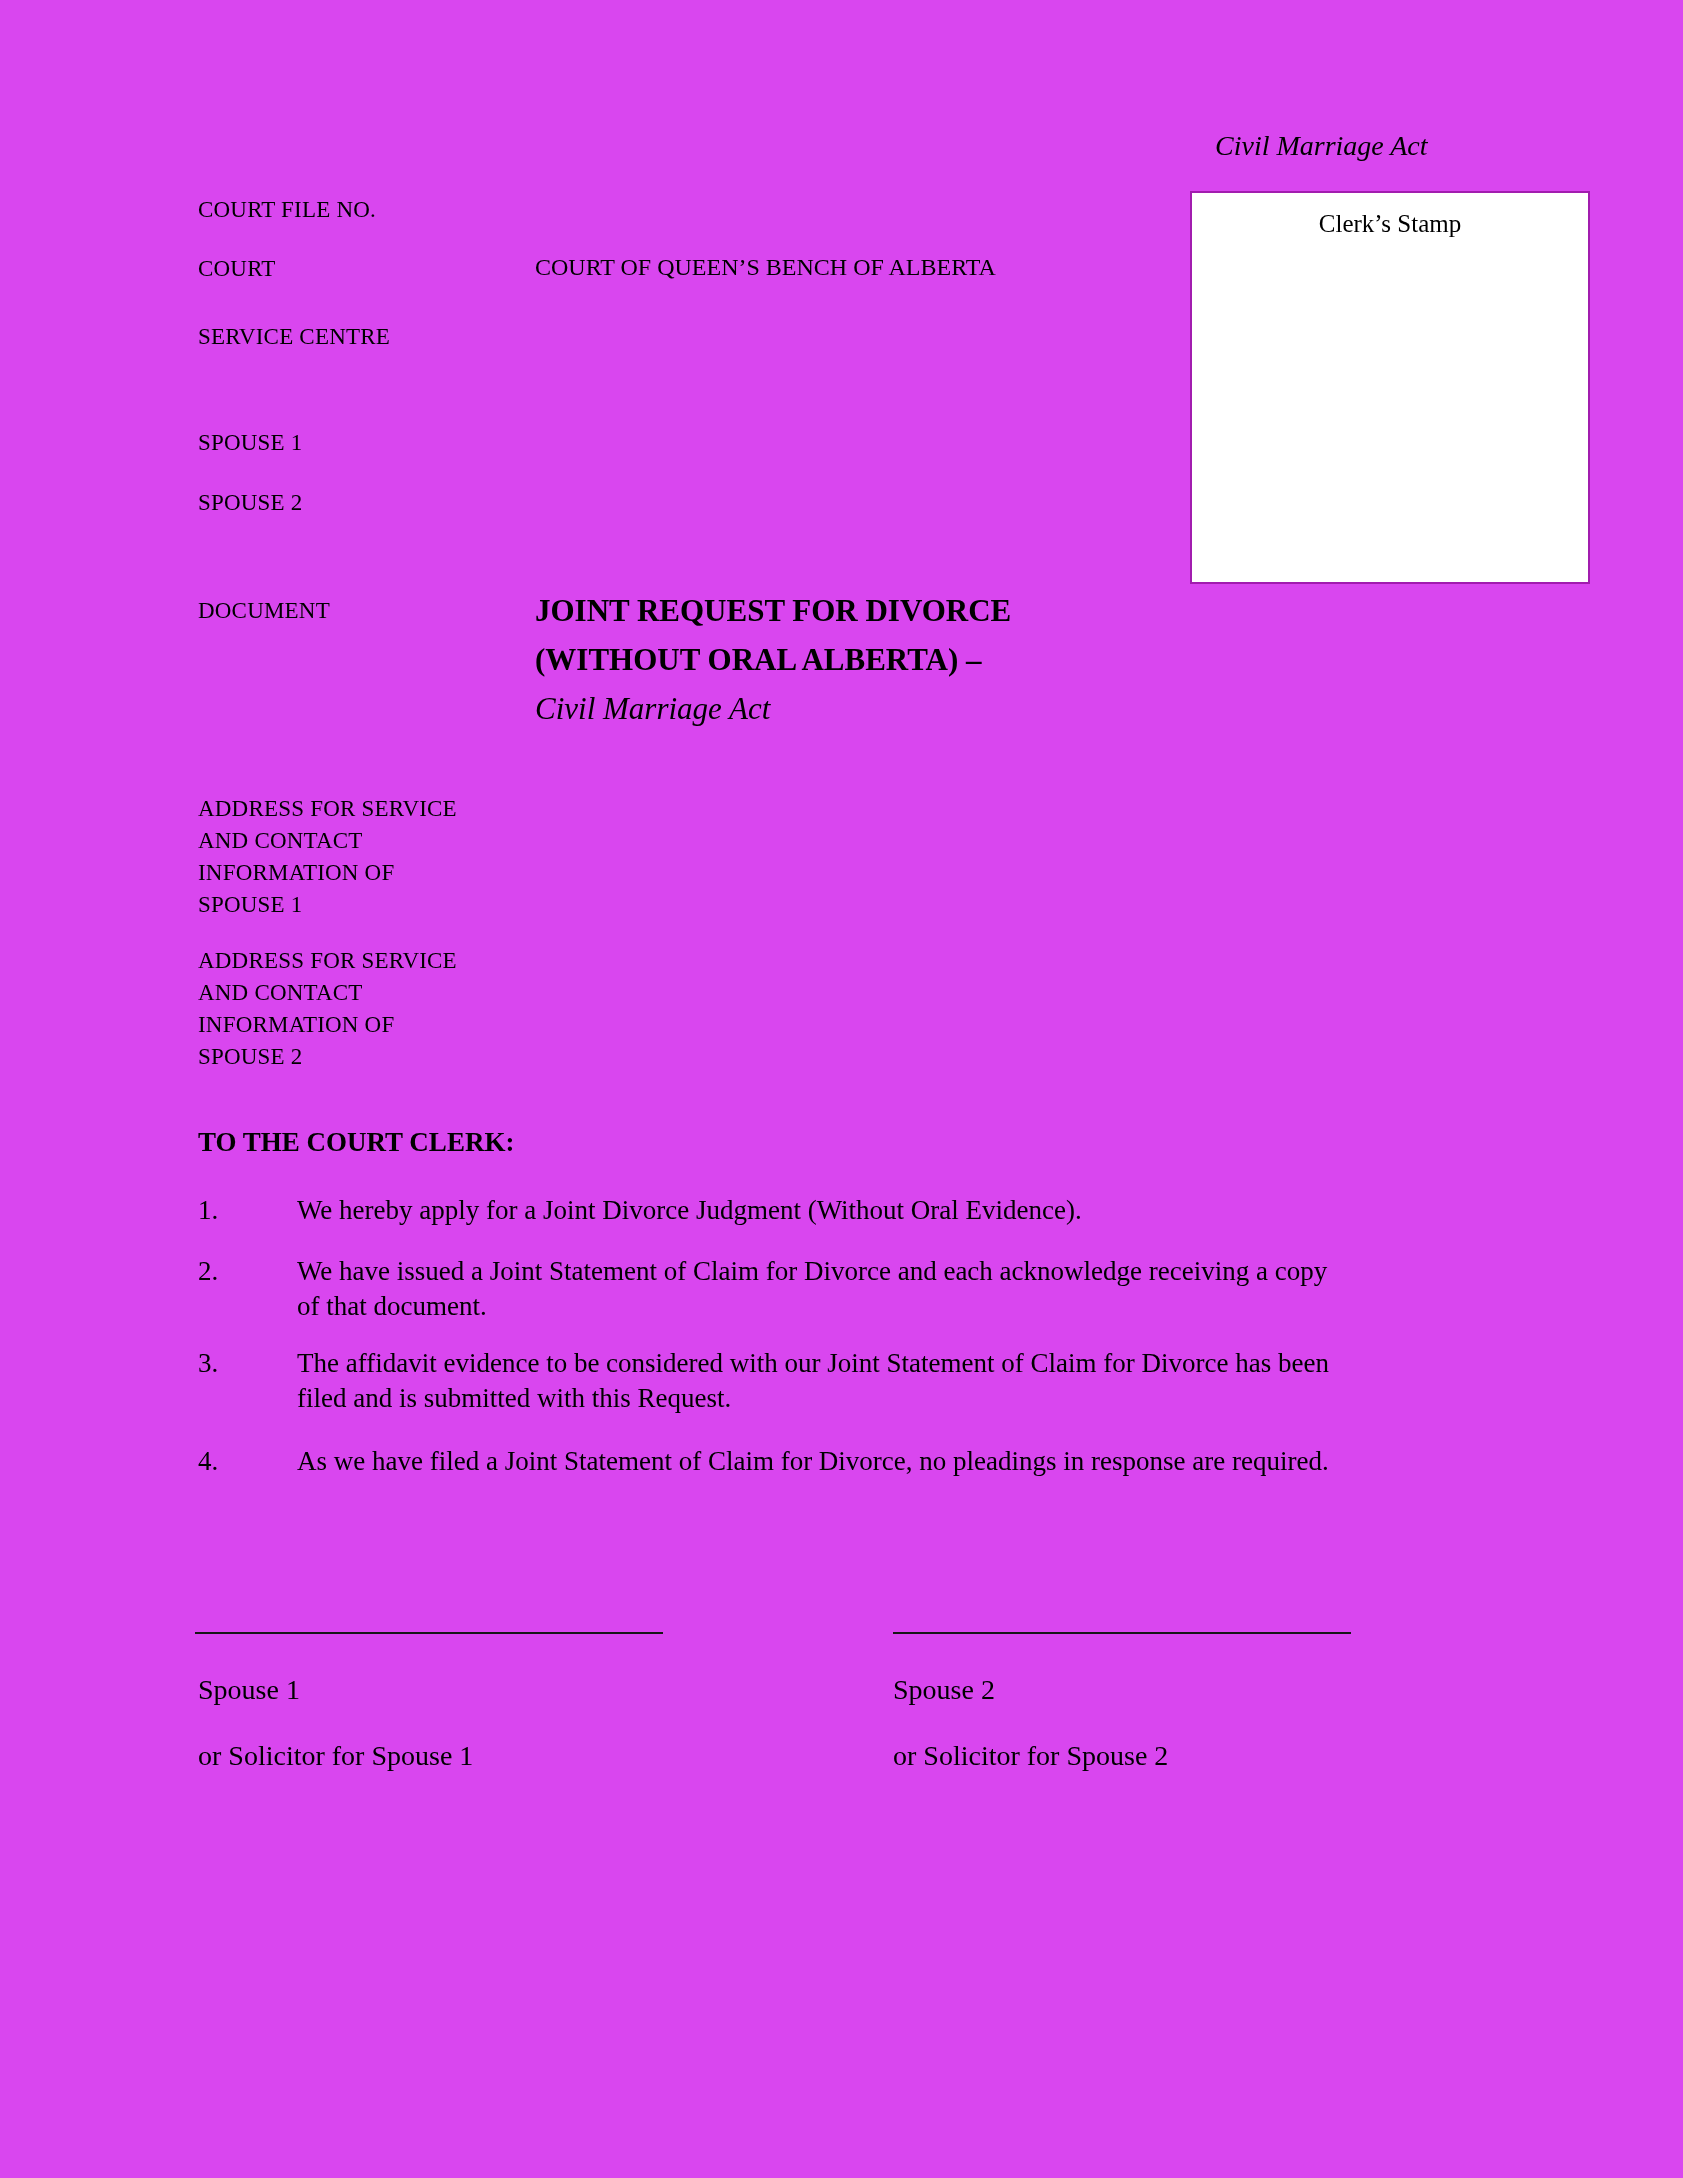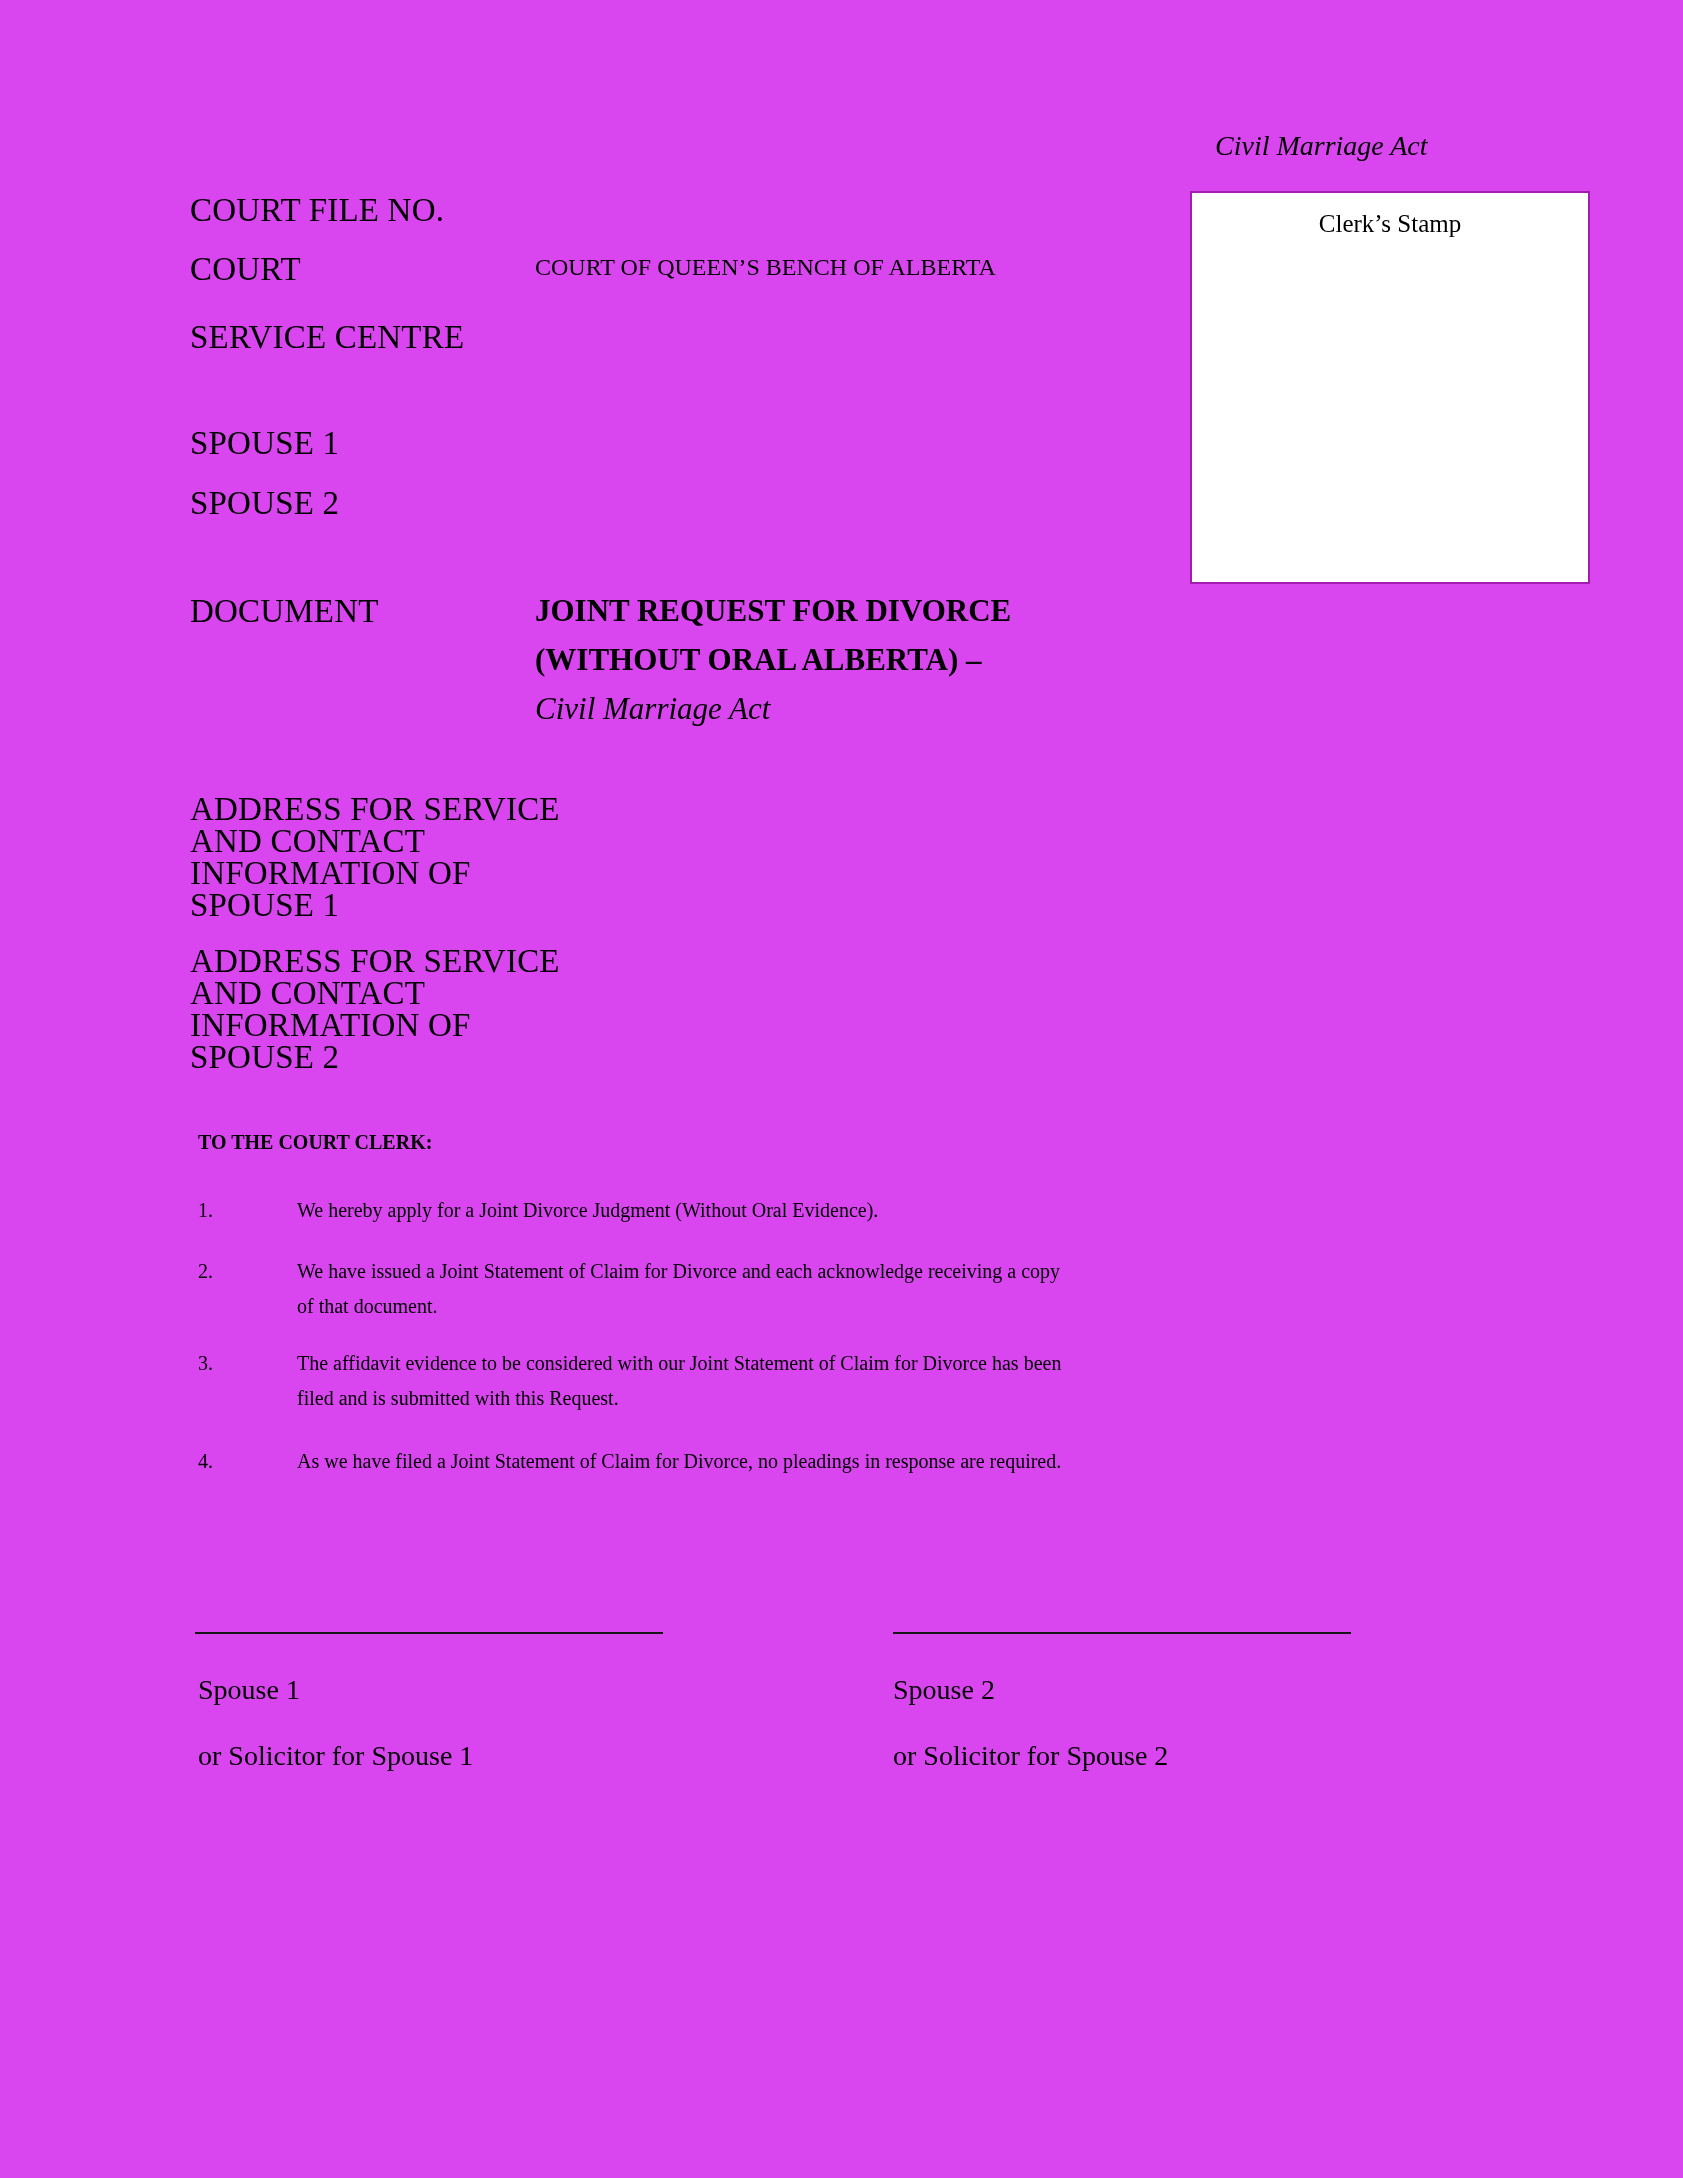--- a/index.html
+++ b/index.html
@@ -17,22 +17,22 @@
     overflow: hidden;
   }
   .t {
     position: absolute;
     white-space: pre-line;
   }
   .italic { font-style: italic; }
 
   
   .lbl {
-    left: 190px;
-    font-size: 33px;
+    left: 198px;
+    font-size: 23px;
     line-height: 32px;
     letter-spacing: 0.2px;
   }
 
   
   .act-ref {
     left: 1215px;
     top: 129px;
     font-size: 28px;
     line-height: 34px;
@@ -74,21 +74,21 @@
     line-height: 49px;
     font-weight: bold;
   }
   .doc-title .line3 {
     font-weight: normal;
     font-style: italic;
   }
 
   
   .body-text {
-    font-size: 20px;
+    font-size: 27px;
     line-height: 35px;
   }
   .salutation {
     left: 198px;
     top: 1125px;
     font-weight: bold;
   }
   .item-num  { left: 198px; }
   .item-text { left: 297px; width: 1218px; }
 

